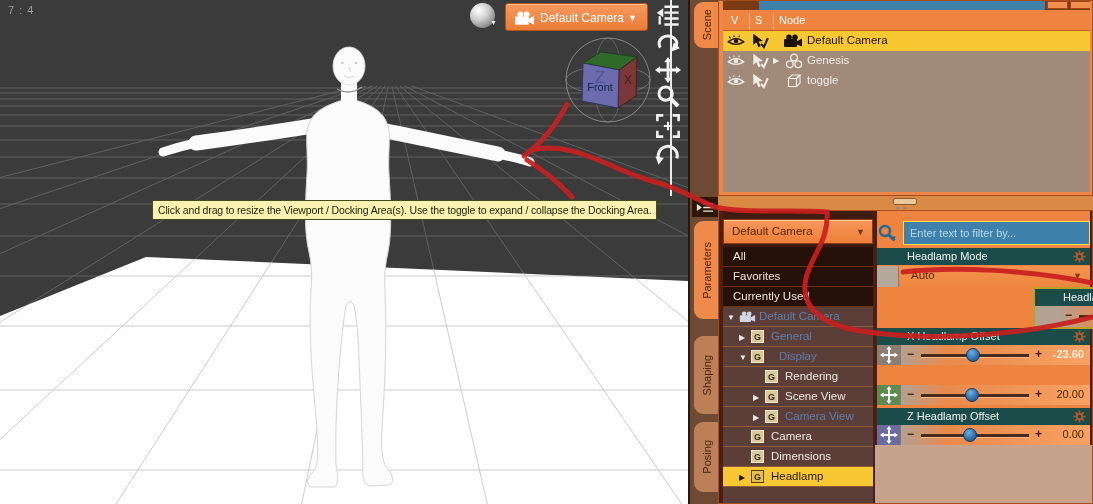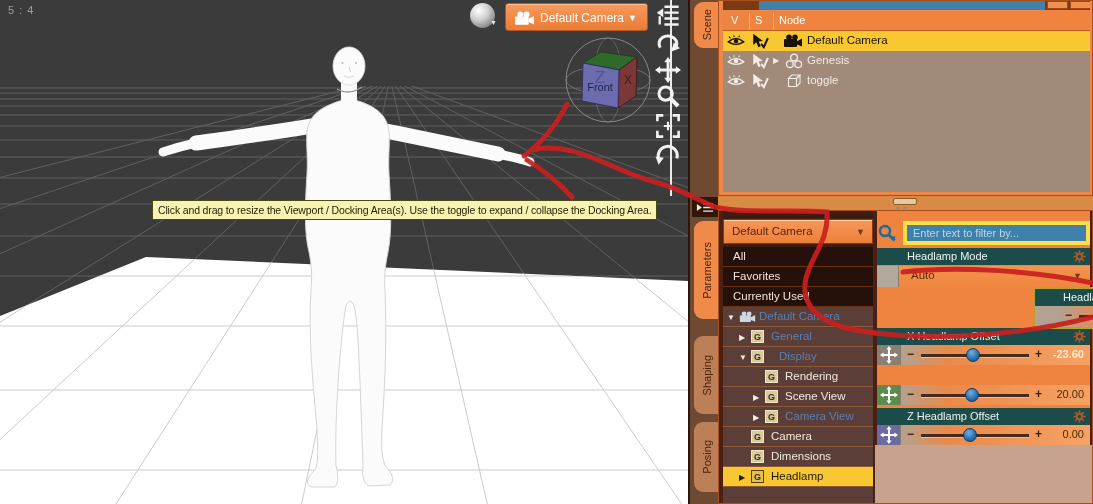--- a/index.html
+++ b/index.html
@@ -80,21 +80,21 @@
   .tree-row.sel .arr{color:#241805;}
   .tree-row .tlbl{position:absolute;top:3px;font-size:11.5px;}
   .t-blue{color:#5b7fae;} .t-white{color:#f0e8e0;} .t-sel{color:#241805;text-align:center;}
   .gbox{position:absolute;top:3px;width:13px;height:13px;background:#d9c99c;border:1px solid #efe6cc;
     color:#3a2a10;font-size:9px;font-weight:bold;text-align:center;line-height:12px;}
   .tree-row.sel .gbox{background:#e8c050;border-color:#5a3a10;}
   .tree-cam{position:absolute;top:4px;width:17px;height:12px;color:#cfd6e4;}
 
   #pp-right{left:158px;top:0;width:213px;height:292px;background:#ee8440;}
   #flt-mag{left:0;top:12px;width:24px;height:24px;color:#1d6a9a;cursor:pointer;}
-  #flt-input{left:26px;top:10px;width:187px;height:24px;background:#3f81ab;border:4px solid #fde047;
+  #flt-input{left:26px;top:10px;width:187px;height:24px;background:#3f81ab;border:1px solid #fde047;
     color:#d5ecf6;font-size:11px;padding:0 6px;font-family:"Liberation Sans",sans-serif;}
   #flt-input::placeholder{color:#b5d9ea;opacity:1;}
   .p-hdr{position:absolute;left:0;width:213px;height:17px;background:#1c4c4a;color:#eef3f0;}
   .p-hdr .hl{position:absolute;left:30px;top:2px;font-size:11px;}
   .p-hdr .gear{position:absolute;right:4px;top:2px;width:13px;height:13px;color:#b35a2a;cursor:pointer;}
   .slider-row{position:absolute;left:0;width:213px;height:20px;
     background:linear-gradient(90deg,#b3a191 0px,#b3a191 24px,#e98a4c 70px,#f7a263 100%);cursor:pointer;}
   .axis-handle{position:absolute;left:0;top:0;width:24px;height:20px;color:#fff;
     border-right:1px solid #8a7a6a;cursor:grab;}
   .axis-handle svg{width:18px;height:18px;margin:1px 3px;}
@@ -281,21 +281,21 @@
         <ellipse cx="608" cy="80" rx="14" ry="42" stroke="#8f8f8f" fill="none" opacity="0.45"></ellipse>
         <polygon points="583,63 601,52 637,57 619,70" fill="#2f6a2a" stroke="#1d3a18" stroke-width="0.8"></polygon>
         <polygon points="619,70 637,57 636,96 618,108" fill="#7c3838" stroke="#3a1818" stroke-width="0.8"></polygon>
         <polygon points="583,63 619,70 618,108 582,101" fill="#6b6bae" stroke="#2a2a5a" stroke-width="0.8"></polygon>
         <text x="600" y="83" font-size="17" fill="#4a4a96" opacity="0.7" text-anchor="middle" font-family="Liberation Sans,sans-serif">Z</text>
         <text x="600" y="91" font-size="11" fill="#15264a" text-anchor="middle" font-family="Liberation Sans,sans-serif">Front</text>
         <text x="628" y="84" font-size="12" fill="#441c1c" text-anchor="middle" font-family="Liberation Sans,sans-serif">X</text>
       </g>
     </svg>
 
-    <div id="aspect-label" class="abs">5 : 4</div>
+    <div id="aspect-label" class="abs">7 : 4</div>
 
     <div id="sphere-btn" class="abs">
       <div id="sphere-ball" class="abs"></div>
       <div id="sphere-arrow" class="abs">▼</div>
     </div>
 
     <div id="cam-dd" class="abs">
       <span class="cam-ic"><svg width="21" height="15">
             <use href="#i-cam"></use>
           </svg></span>

